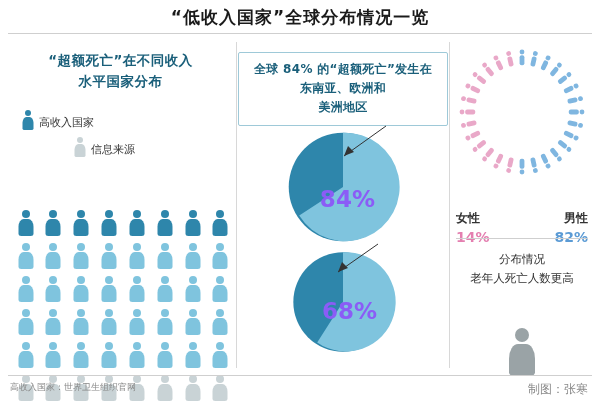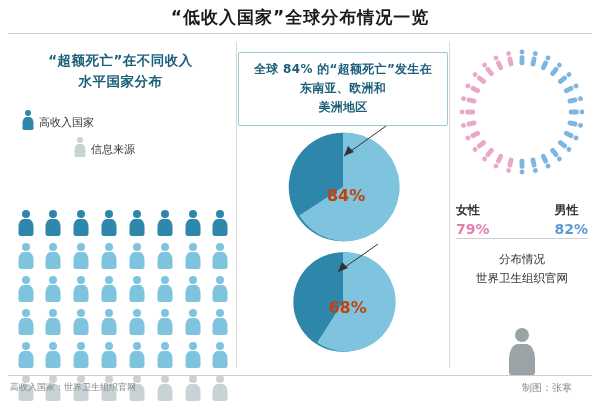--- a/index.html
+++ b/index.html
@@ -26,42 +26,42 @@
   .prow{display:flex;justify-content:space-between;margin-bottom:7px;}
 
   
   .mid{position:absolute;left:238px;top:40px;width:210px;height:330px;}
   .cap{font-size:12px;font-weight:bold;color:#1a5f7a;text-align:center;line-height:19px;letter-spacing:.3px;}
   .cap.c1{margin-top:12px;}
   .cap.c2{margin-top:6px;}
   .cap-box{border:1px solid #9ec9d8;padding:7px 6px 8px;border-radius:2px;background:#fff;}
   .pie-wrap{position:relative;height:118px;margin-top:2px;}
   .pie{position:absolute;left:50%;transform:translateX(-50%);width:118px;height:118px;}
-  .pie-label{position:absolute;font-size:16px;font-weight:bold;color:#c2410c;}
+  .pie-label{position:absolute;font-size:23px;font-weight:bold;color:#8b5cf6;}
 
   
   .right{position:absolute;left:452px;top:40px;width:140px;height:330px;}
   .ring{position:relative;width:140px;height:150px;}
   .ring-center{position:absolute;left:0;top:52px;width:140px;text-align:center;font-size:13px;font-weight:bold;color:#8a2f6b;line-height:20px;}
-  .gender{position:relative;margin-top:12px;height:46px;}
+  .gender{position:relative;margin-top:20px;height:46px;}
   .g-l{position:absolute;left:4px;top:0;text-align:left;}
-  .g-r{position:absolute;right:4px;top:0;text-align:left;}
+  .g-r{position:absolute;right:4px;top:0;text-align:right;}
   .g-name{font-size:12px;font-weight:bold;color:#333;}
   .g-val{font-size:14px;font-weight:bold;margin-top:2px;}
   .g-val.f{color:#e47fb0;}
   .g-val.m{color:#5b9bd5;}
   .hr-r{position:absolute;left:4px;top:198px;width:132px;height:1px;background:#cfcfcf;}
   .note{position:absolute;left:0;top:210px;width:140px;text-align:center;font-size:11.5px;color:#333;line-height:19px;}
   .big-person{position:absolute;left:50%;transform:translateX(-50%);top:288px;}
 
   
   .vdiv{position:absolute;top:42px;width:1px;height:326px;background:#d8d8d8;}
   .hr-bot{position:absolute;left:8px;top:375px;width:584px;height:1px;background:#cfcfcf;}
   .src{position:absolute;left:10px;top:381px;font-size:9px;color:#8a8a8a;}
-  .credit{position:absolute;right:28px;top:381px;font-size:10px;color:#8a8a8a;}
+  .credit{position:absolute;right:12px;top:381px;font-size:12px;color:#8a8a8a;}
 </style>
 </head>
 <body>
 
 <div id="page">
 
   <div class="title">“低收入国家”全球分布情况一览</div>
   <div class="hr-top"></div>
 
   <div class="vdiv" style="left:236px;"></div>
@@ -450,32 +450,32 @@
           <g transform="translate(57.98,19.35) rotate(347.14)">
             <circle cx="0" cy="-6" r="2.4" fill="#e9a8c8"></circle>
             <rect x="-2.4" y="-2.8" width="4.8" height="10" rx="2" fill="#e9a8c8"></rect>
           </g>
         </svg>
     </div>
 
     <div class="gender">
       <div class="g-l">
         <div class="g-name">女性</div>
-        <div class="g-val f">79%</div>
+        <div class="g-val f">14%</div>
       </div>
       <div class="g-r">
         <div class="g-name">男性</div>
         <div class="g-val m">82%</div>
       </div>
     </div>
 
     <div class="hr-r"></div>
     <div class="note">
       <div>分布情况</div>
-      <div>世界卫生组织官网</div>
+      <div>老年人死亡人数更高</div>
     </div>
 
     <span class="person big-person" style="width:26px;height:48px;">
       <span class="head" style="width:14px;height:14px;background:#9aa3a6;"></span>
       <span class="body" style="width:26px;height:32px;background:#9aa3a6;"></span>
     </span>
   </div>
 
   <div class="hr-bot"></div>
   <div class="src">高收入国家：世界卫生组织官网</div>

